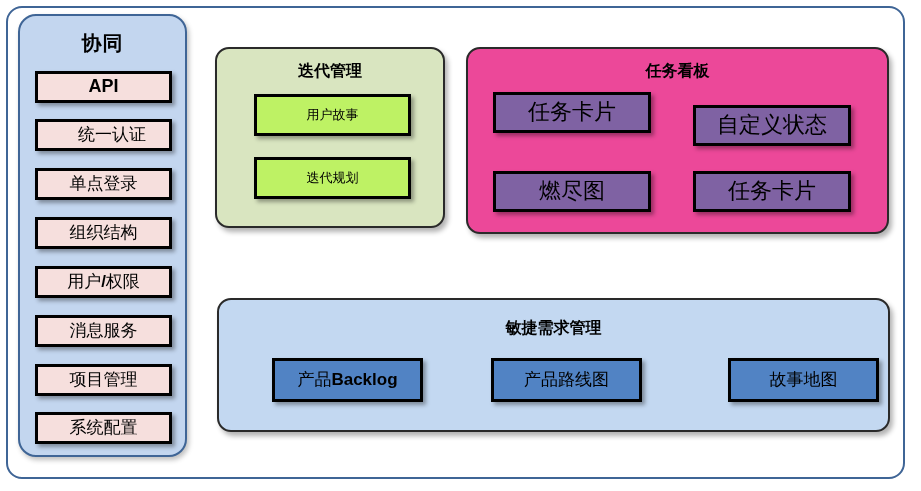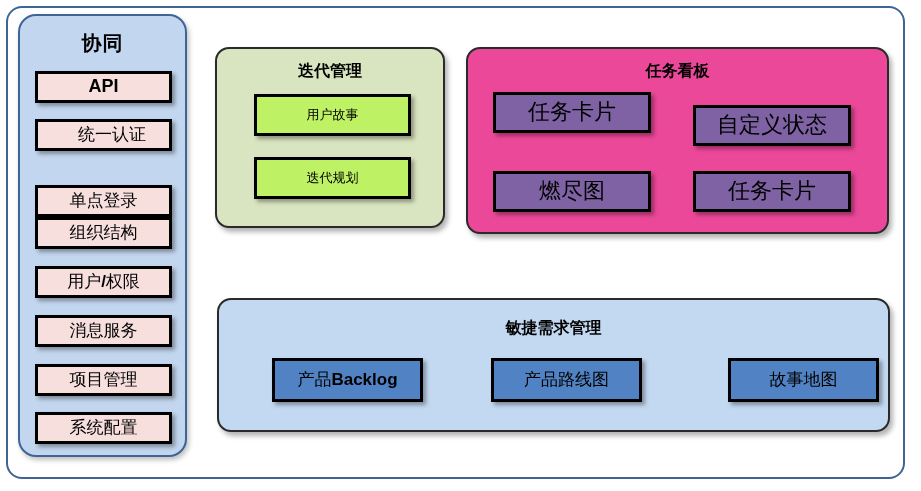--- a/index.html
+++ b/index.html
@@ -173,21 +173,21 @@
 
 <div id="canvas">
 
   <div class="outer-frame"></div>
 
   <div class="panel panel-sidebar">
     <div class="panel-title">协同</div>
 
     <div class="box box-pink api" style="top:55px;">API</div>
     <div class="box box-pink" style="top:103px;padding-left:17px;">统一认证</div>
-    <div class="box box-pink" style="top:169px;">单点登录</div>
+    <div class="box box-pink" style="top:152px;">单点登录</div>
     <div class="box box-pink" style="top:201px;">组织结构</div>
     <div class="box box-pink" style="top:250px;">用户<b style="font-family:'Liberation Sans',sans-serif;">/</b>权限</div>
     <div class="box box-pink" style="top:299px;">消息服务</div>
     <div class="box box-pink" style="top:348px;">项目管理</div>
     <div class="box box-pink" style="top:396px;">系统配置</div>
   </div>
 
   <div class="panel panel-green">
     <div class="panel-title">迭代管理</div>
 

